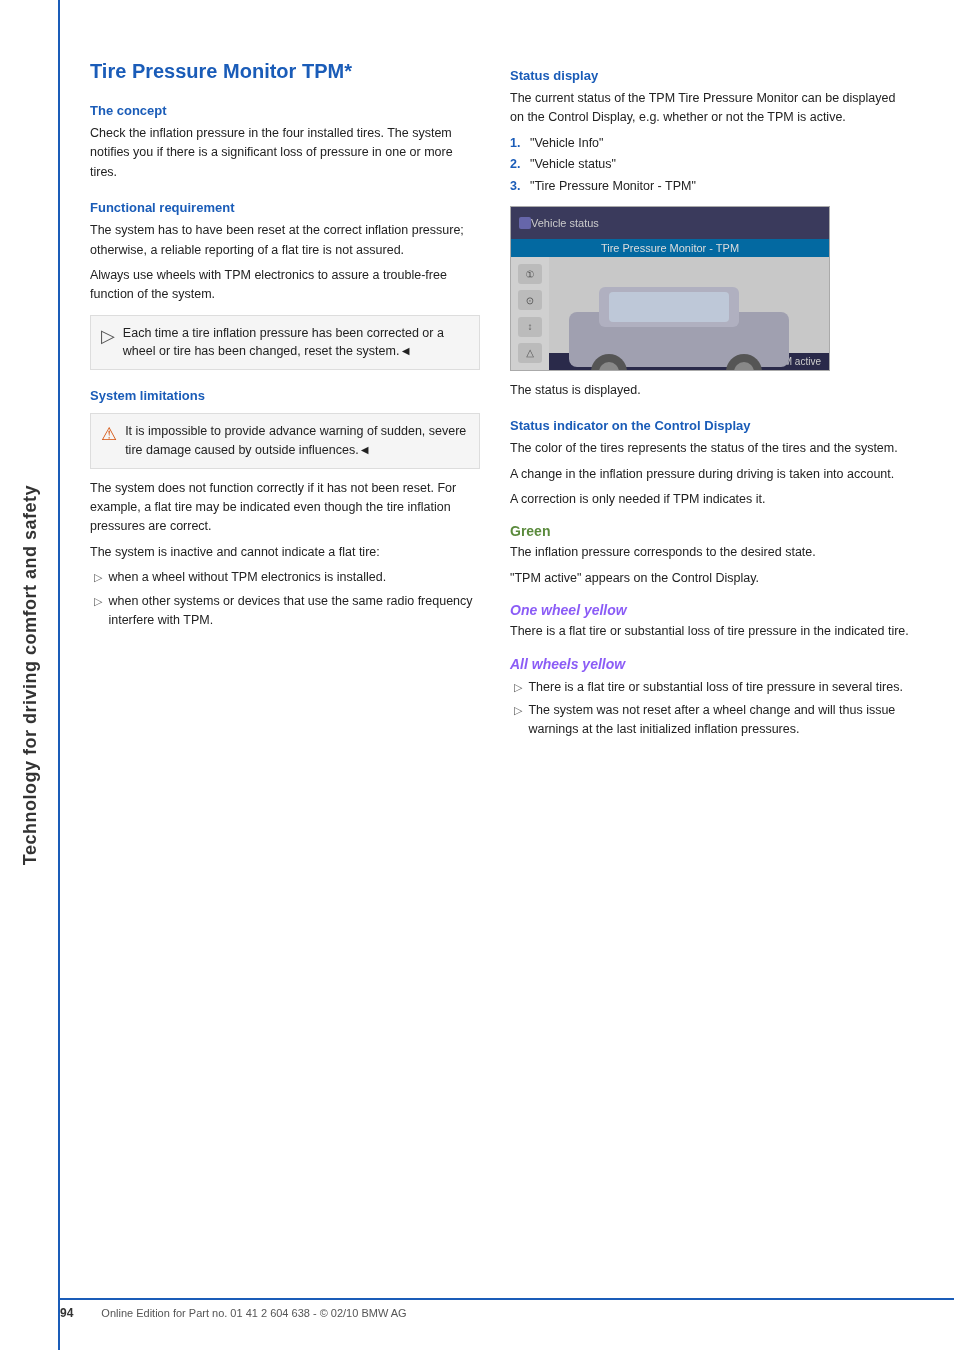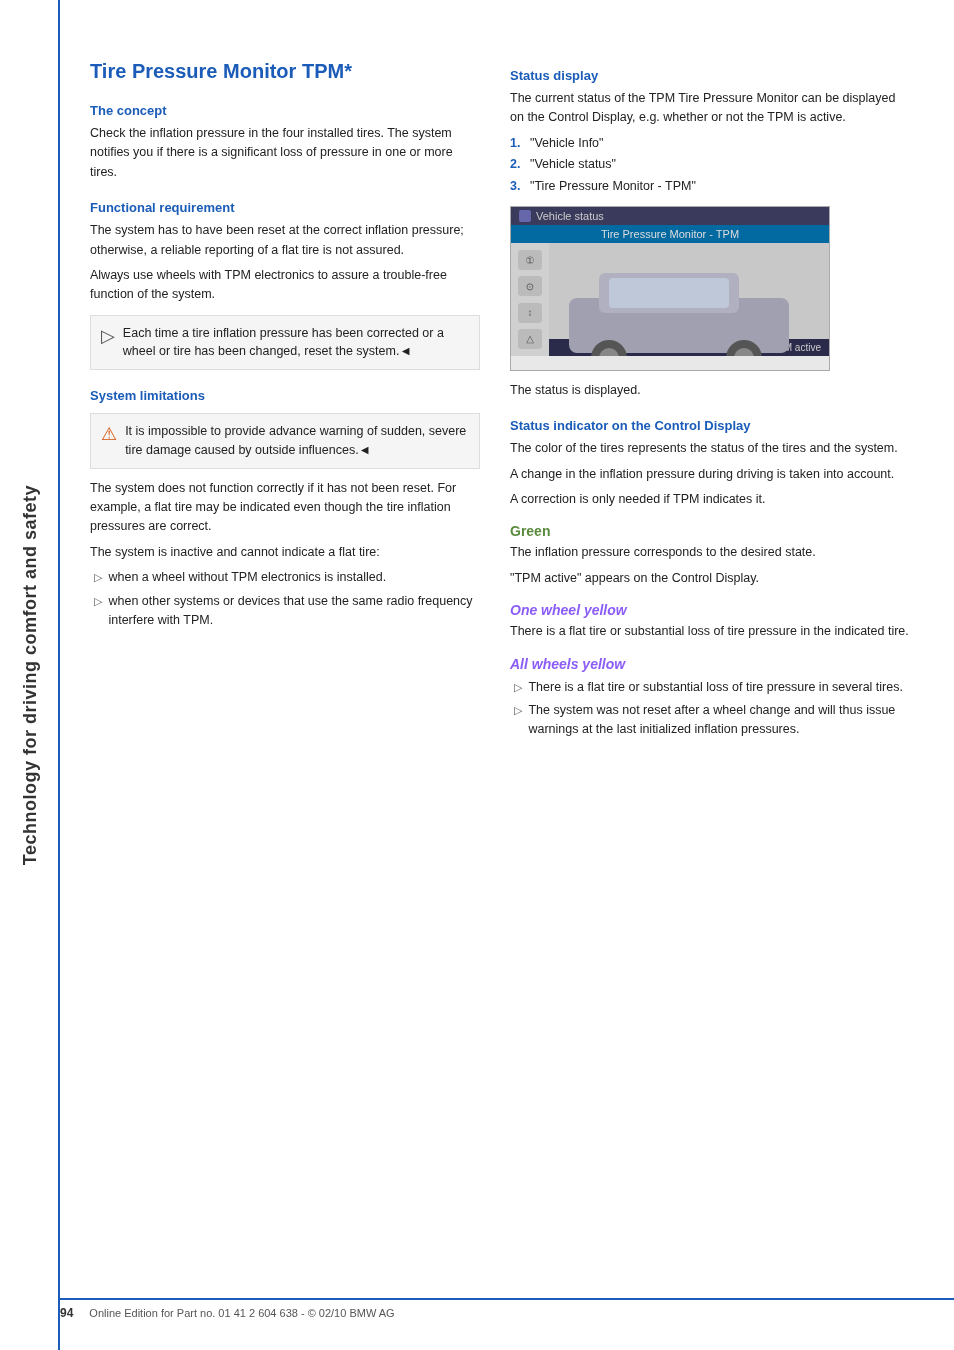--- a/index.html
+++ b/index.html
@@ -192,24 +192,23 @@
       border: 1px solid #aaa;
       margin: 10px 0;
       position: relative;
       overflow: hidden;
     }
 
     .vs-header {
       background: #3a3a5c;
       color: #ccc;
       font-size: 11px;
-      padding: 3px 8px;
+      padding: 10px 8px;
       display: flex;
       align-items: center;
-      gap: 5px;
     }
 
     .vs-header-icon {
       width: 12px;
       height: 12px;
       background: #6666aa;
       border-radius: 2px;
     }
 
     .vs-subheader {
@@ -268,21 +267,21 @@
     
     .page-footer {
       position: absolute;
       bottom: 30px;
       left: 60px;
       right: 0;
       border-top: 2px solid #1a5cb8;
       padding-top: 6px;
       display: flex;
       align-items: center;
-      gap: 16px;
+      gap: 28px;
     }
 
     .page-number {
       font-size: 12px;
       font-weight: bold;
       color: #333;
     }
 
     .footer-text {
       font-size: 11px;

